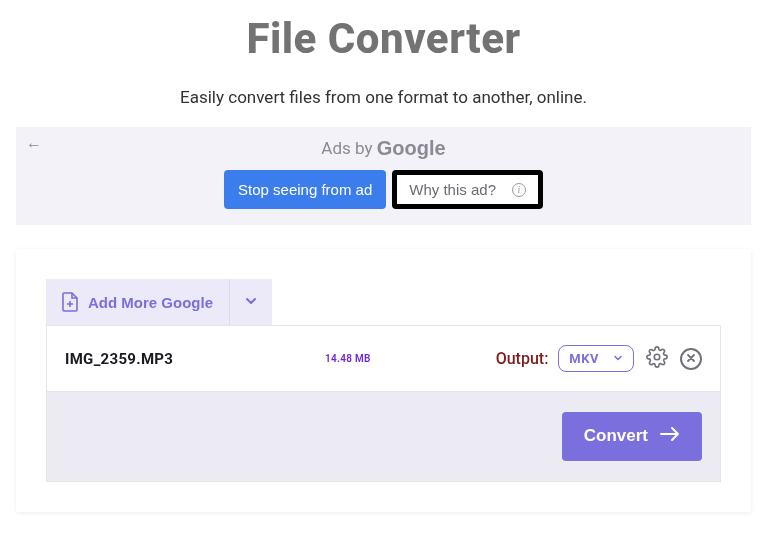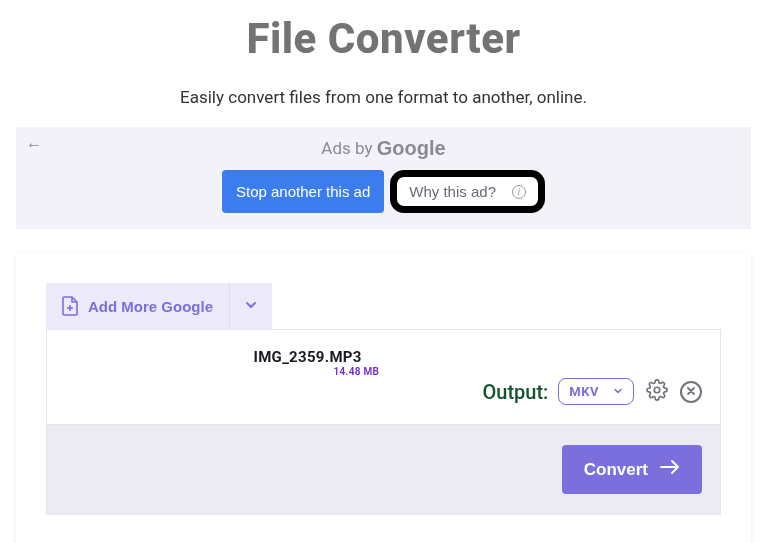--- a/index.html
+++ b/index.html
@@ -63,22 +63,22 @@
       color: #fff;
       border: none;
       border-radius: 4px;
       padding: 6px 14px;
       font-size: 15px;
       cursor: pointer;
     }
     .btn-why {
       background: #fff;
       color: #6b6b76;
-      border: 7px solid #000000;
-      border-radius: 14px;
+      border: 5px solid #000000;
+      border-radius: 4px;
       padding: 6px 12px;
       font-size: 15px;
       cursor: pointer;
       display: inline-flex;
       align-items: center;
       gap: 16px;
     }
     .info-icon {
       display: inline-flex;
       width: 14px;
@@ -125,21 +125,20 @@
       align-items: center;
       cursor: pointer;
       color: #7a6fdc;
     }
     .file-row {
       display: flex;
       align-items: center;
       border: 1px solid #e5e5ea;
       padding: 18px 18px;
       background: #fff;
-      flex-direction: column;
     }
     .file-name {
       font-size: 15px;
       font-weight: 700;
       color: #1a1a22;
       flex: 0 0 auto;
       width: 260px;
       letter-spacing: 0.3px;
     }
     .file-size {
@@ -150,22 +149,22 @@
       width: 100px;
       letter-spacing: 0.3px;
     }
     .output-wrap {
       display: flex;
       align-items: center;
       gap: 10px;
       margin-left: auto;
     }
     .output-label {
-      font-size: 20px;
-      color: #14532d;
+      font-size: 16px;
+      color: #7f1d1d;
       font-weight: 500;
     }
     .format-select {
       border: 1px solid #7a6fdc;
       border-radius: 8px;
       padding: 5px 10px;
       display: flex;
       align-items: center;
       gap: 14px;
       color: #7a6fdc;
@@ -200,38 +199,37 @@
     }
     .convert-btn {
       background: #7a6fdc;
       color: #fff;
       border: none;
       border-radius: 4px;
       padding: 14px 22px;
       font-size: 17px;
       font-weight: 600;
       display: flex;
-      align-items: center;
       gap: 12px;
       cursor: pointer;
     }
   </style>
 </head>
 <body>
 
 <h1 class="page-title">File Converter</h1>
 <p class="page-subtitle">Easily convert files from one format to another, online.</p>
 
 <div class="ad-container">
   <span class="ad-back">←</span>
   <div class="ad-title">
     <span>Ads by </span><span class="google">Google</span>
   </div>
   <div class="ad-buttons">
-    <button class="btn-stop">Stop another this ad</button>
+    <button class="btn-stop">Stop seeing from ad</button>
     <button class="btn-why">
       <span>Why this ad?</span>
       <span class="info-icon">i</span>
     </button>
   </div>
 </div>
 
 <div class="converter-card">
 
   <div class="toolbar">

